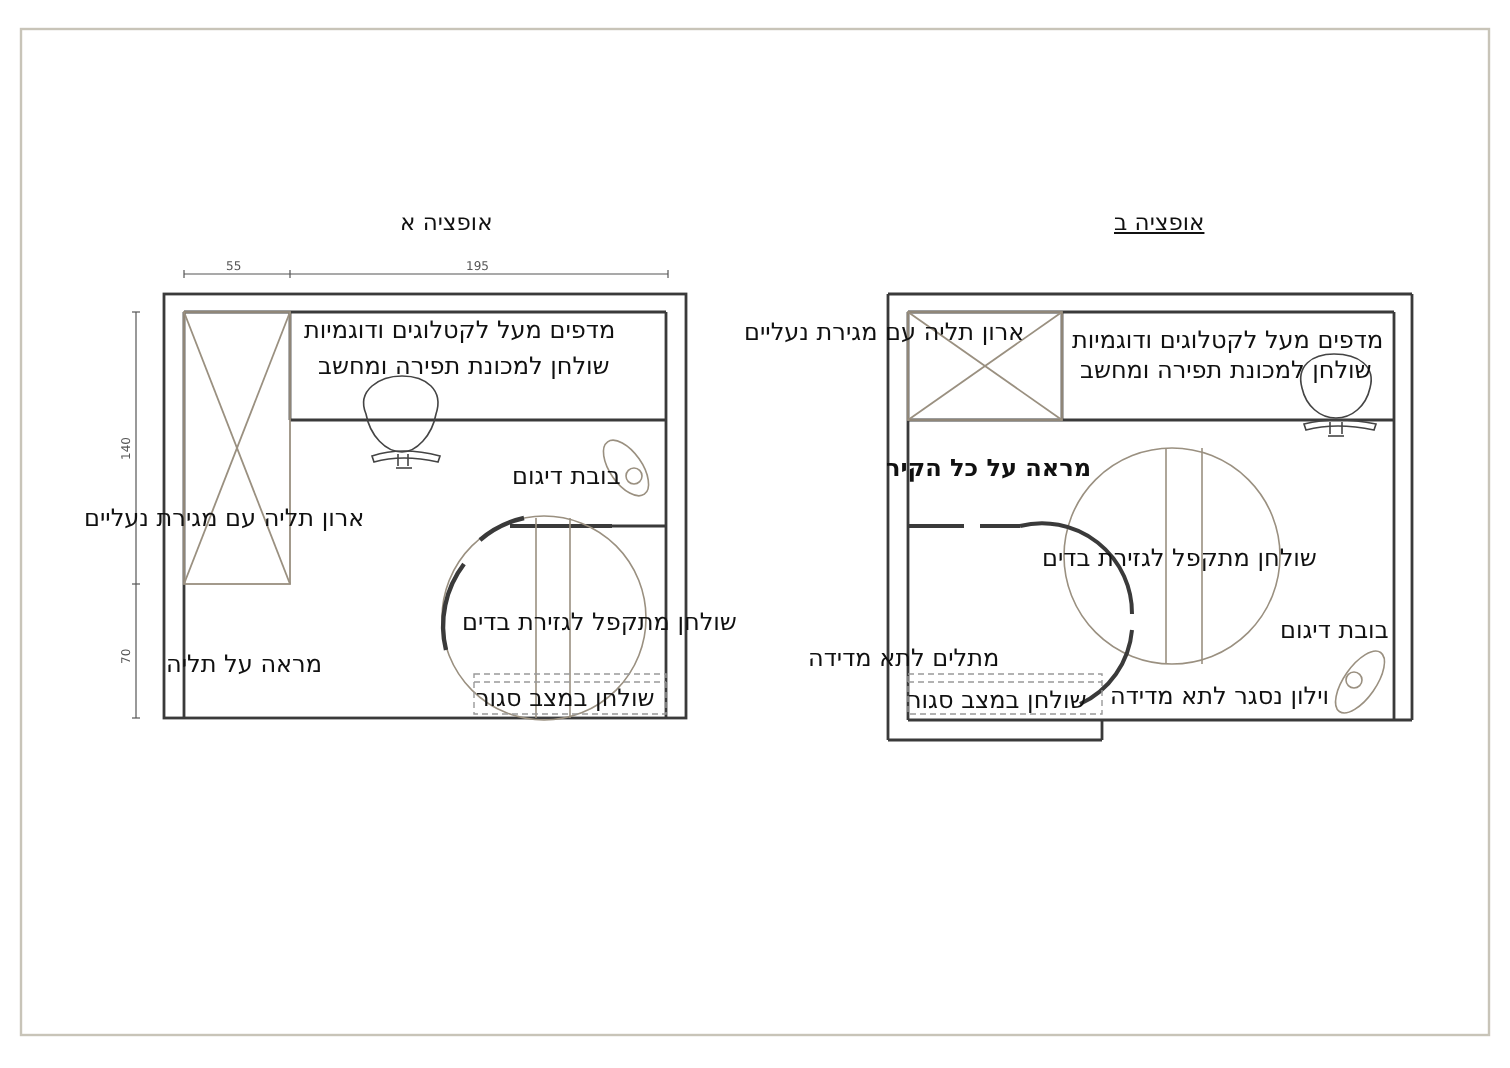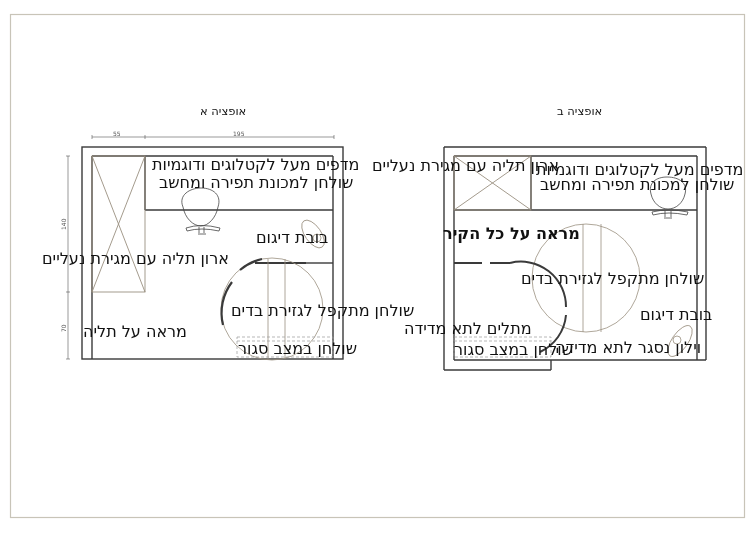--- a/index.html
+++ b/index.html
@@ -1,18 +1,18 @@
 <!DOCTYPE html>
 <html><head>
 <meta charset="utf-8">
 <style>
   html, body { margin: 0; padding: 0; background: #ffffff; }
   body { width: 755px; height: 534px; position: relative; overflow: hidden; font-family: "DejaVu Sans", sans-serif; }
   svg { position: absolute; left: 0; top: 0; }
-  .lbl { position: absolute; white-space: nowrap; direction: rtl; font-family: "DejaVu Sans", sans-serif; font-size: 16px; color: #111; line-height: 14px; }
+  .lbl { position: absolute; white-space: nowrap; direction: rtl; font-family: "DejaVu Sans", sans-serif; font-size: 12px; color: #111; line-height: 14px; }
   .title { font-size: 11.5px; }
   .dim { position: absolute; font-family: "DejaVu Sans", sans-serif; font-size: 6px; color: #555; white-space: nowrap; }
   .dimv { transform: rotate(-90deg); transform-origin: left top; }
 </style>
 </head>
 <body>
 
 <svg width="755" height="534" viewBox="0 0 755 534">
 
   <rect x="10.5" y="14.5" width="734" height="503" fill="none" stroke="#c8c4b8" stroke-width="1.2"></rect>
@@ -126,21 +126,21 @@
 <div class="dim dimv" style="left:60px; top:332px;">70</div>
 
 <div class="lbl" style="left:152px; top:158px;">מדפים מעל לקטלוגים ודוגמיות</div>
 <div class="lbl" style="left:159px; top:176px;">שולחן למכונת תפירה ומחשב</div>
 <div class="lbl" style="left:256px; top:231px;">בובת דיגום</div>
 <div class="lbl" style="left:42px; top:252px;">ארון תליה עם מגירת נעליים</div>
 <div class="lbl" style="left:231px; top:304px;">שולחן מתקפל לגזירת בדים</div>
 <div class="lbl" style="left:83px; top:325px;">מראה על תליה</div>
 <div class="lbl" style="left:238px; top:342px;">שולחן במצב סגור</div>
 
-<div class="lbl title" style="left:557px; top:104px;">אופציה ב</div>
+<div class="lbl title" style="left:557px; top:104px;text-decoration:underline;">אופציה ב</div>
 <div class="lbl" style="left:372px; top:159px;">ארון תליה עם מגירת נעליים</div>
 <div class="lbl" style="left:536px; top:163px;">מדפים מעל לקטלוגים ודוגמיות</div>
 <div class="lbl" style="left:540px; top:178px;">שולחן למכונת תפירה ומחשב</div>
 <div class="lbl" style="left:443px; top:227px;font-weight:bold;">מראה על כל הקיר</div>
 <div class="lbl" style="left:521px; top:272px;">שולחן מתקפל לגזירת בדים</div>
 <div class="lbl" style="left:640px; top:308px;">בובת דיגום</div>
 <div class="lbl" style="left:404px; top:322px;">מתלים לתא מדידה</div>
 <div class="lbl" style="left:555px; top:341px;text-align:right;">וילון נסגר לתא מדידה</div>
 <div class="lbl" style="left:454px; top:343px;">שולחן במצב סגור</div>
 

